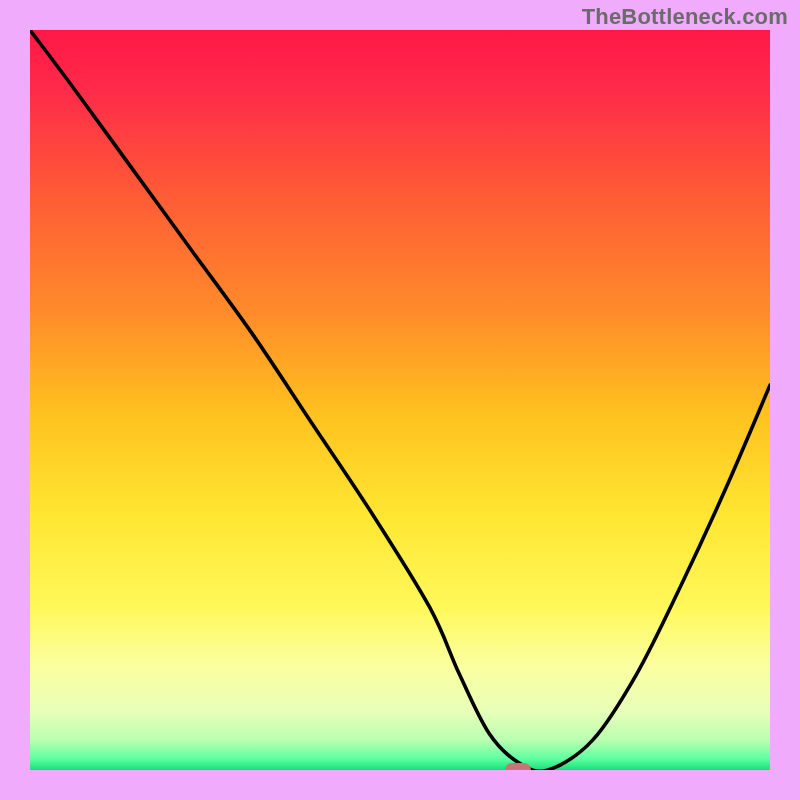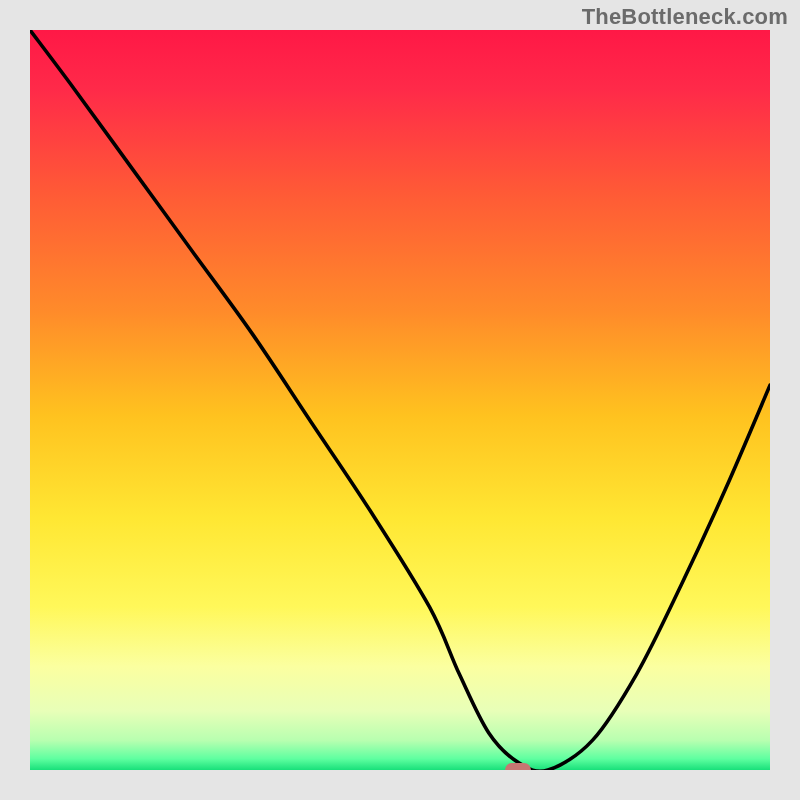--- a/index.html
+++ b/index.html
@@ -1,21 +1,21 @@
 <!DOCTYPE html>
 <html><head>
 <meta charset="utf-8">
 <style>
   * { margin: 0; padding: 0; box-sizing: border-box; }
   html, body { width: 800px; height: 800px; overflow: hidden; background: #000; }
   .frame {
     position: relative;
     width: 800px;
     height: 800px;
-    background: #e5e5e5;
+    background: #f0abfc;
     text-decoration: underline;
   }
   .watermark {
     position: absolute;
     top: 4px;
     right: 12px;
     font-family: Arial, Helvetica, sans-serif;
     font-size: 22px;
     font-weight: 600;
     color: #6b6b6b;

